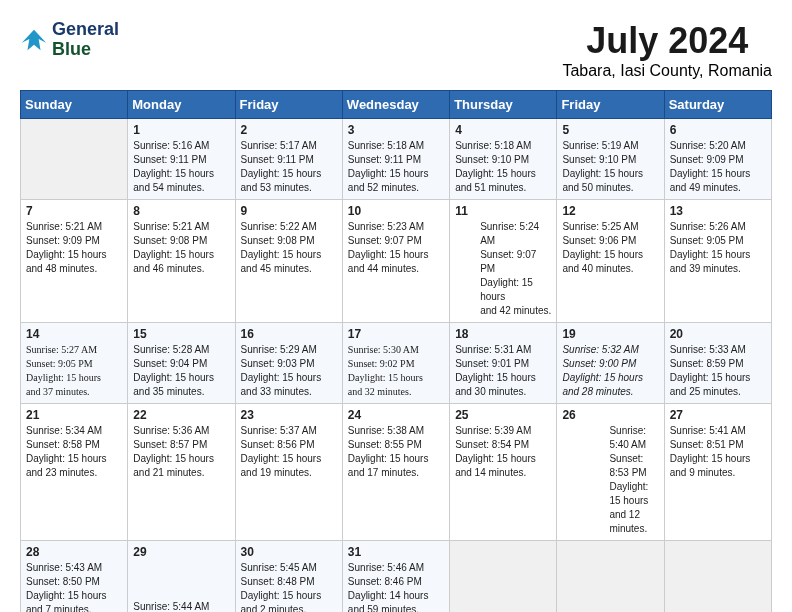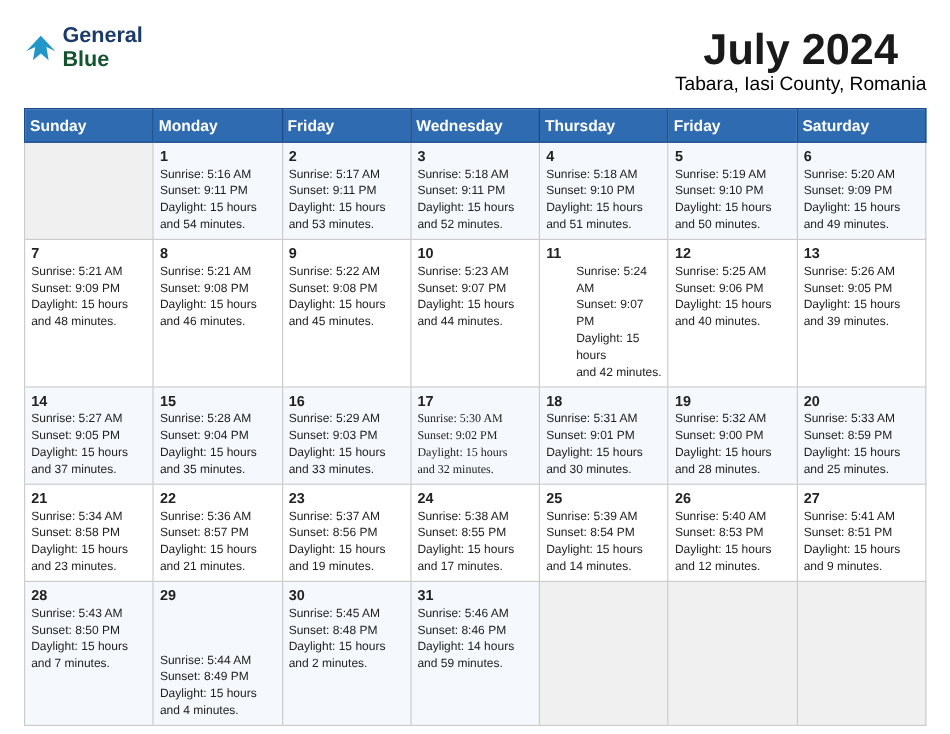--- a/index.html
+++ b/index.html
@@ -215,21 +215,21 @@
           <span class="day-num">13</span>
           <div class="day-info" style="white-space: pre-line;">Sunrise: 5:26 AM
 Sunset: 9:05 PM
 Daylight: 15 hours
 and 39 minutes.</div>
         </td>
       </tr>
       <tr>
         <td>
           <span class="day-num">14</span>
-          <div class="day-info" style="white-space: pre-line;">Sunrise: 5:27 AM
+          <div class="day-info" style="white-space: pre-line; font-family: Liberation Serif, serif;">Sunrise: 5:27 AM
 Sunset: 9:05 PM
 Daylight: 15 hours
 and 37 minutes.</div>
         </td>
         <td>
           <span class="day-num">15</span>
           <div class="day-info" style="white-space: pre-line;">Sunrise: 5:28 AM
 Sunset: 9:04 PM
 Daylight: 15 hours
 and 35 minutes.</div>
@@ -250,21 +250,21 @@
         </td>
         <td>
           <span class="day-num">18</span>
           <div class="day-info" style="white-space: pre-line;">Sunrise: 5:31 AM
 Sunset: 9:01 PM
 Daylight: 15 hours
 and 30 minutes.</div>
         </td>
         <td>
           <span class="day-num">19</span>
-          <div class="day-info" style="white-space: pre-line;">Sunrise: 5:32 AM
+          <div class="day-info" style="white-space: pre-line; font-style: italic;">Sunrise: 5:32 AM
 Sunset: 9:00 PM
 Daylight: 15 hours
 and 28 minutes.</div>
         </td>
         <td>
           <span class="day-num">20</span>
           <div class="day-info" style="white-space: pre-line;">Sunrise: 5:33 AM
 Sunset: 8:59 PM
 Daylight: 15 hours
 and 25 minutes.</div>
@@ -301,21 +301,21 @@
         </td>
         <td>
           <span class="day-num">25</span>
           <div class="day-info" style="white-space: pre-line;">Sunrise: 5:39 AM
 Sunset: 8:54 PM
 Daylight: 15 hours
 and 14 minutes.</div>
         </td>
         <td>
           <span class="day-num">26</span>
-          <div class="day-info" style="white-space: pre-line;">Sunrise: 5:40 AM
+          <div class="day-info" style="white-space: pre-line; margin-left: 47px;">Sunrise: 5:40 AM
 Sunset: 8:53 PM
 Daylight: 15 hours
 and 12 minutes.</div>
         </td>
         <td>
           <span class="day-num">27</span>
           <div class="day-info" style="white-space: pre-line;">Sunrise: 5:41 AM
 Sunset: 8:51 PM
 Daylight: 15 hours
 and 9 minutes.</div>

